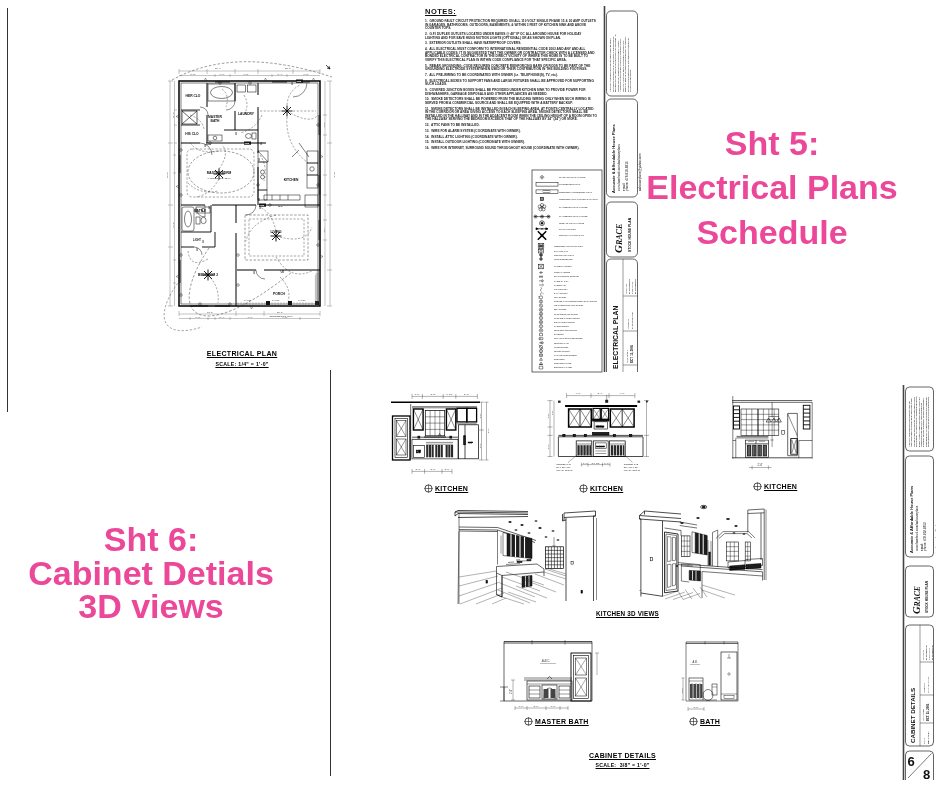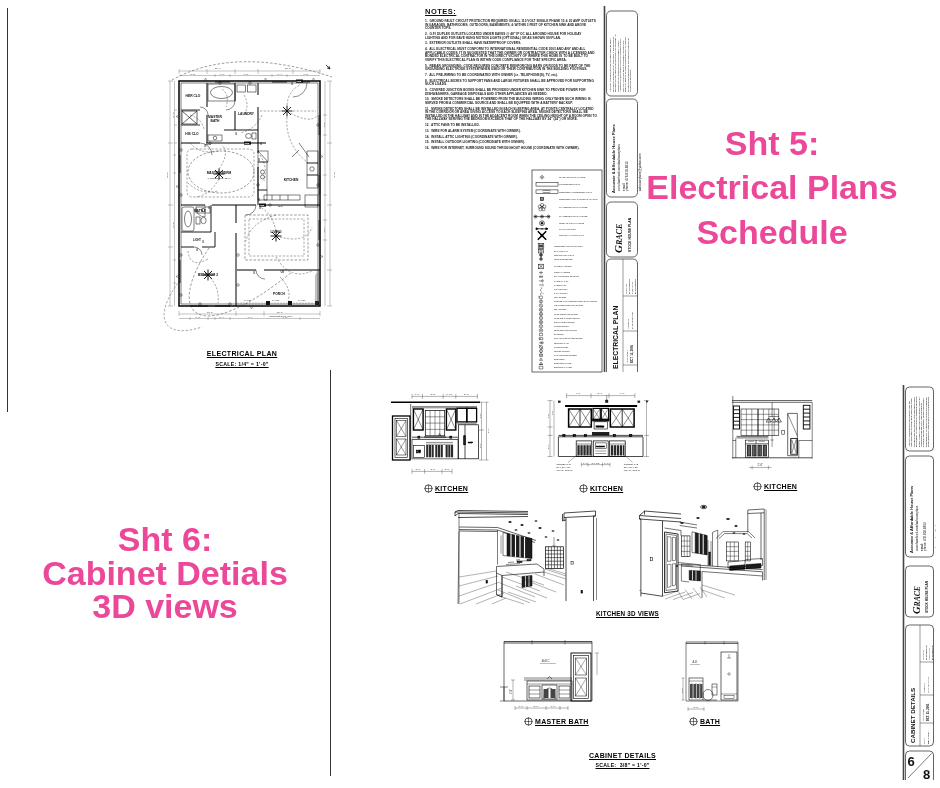--- a/index.html
+++ b/index.html
@@ -16,21 +16,21 @@
 <div class="abs" style="left:7px;top:8px;width:1.3px;height:404px;background:#333;"></div>
 
 <div class="abs bigtxt" style="left:612px;top:120.6px;width:320px;font-size:34px;line-height:44.5px;">
 Sht 5:<br>
 Electrical Plans<br>
 Schedule
 </div>
 
 <div class="abs" style="left:330px;top:370px;width:1.3px;height:406px;background:#333;"></div>
 
-<div class="abs bigtxt" style="left:15px;top:523px;width:300px;font-size:34px;line-height:33.5px;">
+<div class="abs bigtxt" style="left:1px;top:523px;width:300px;font-size:34px;line-height:33.5px;">
 Sht 6:<br>
 Cabinet Detials<br>
 3D views
 </div>
 
 <svg id="floorplan" class="abs" style="left:160px;top:55px;" width="180" height="315" viewBox="0 0 180 315">
 <g stroke="#000" fill="none" stroke-width="0.6">
 
   <rect x="19" y="26" width="141" height="225" stroke-width="1.5"></rect>
   <rect x="21" y="28" width="137" height="221" stroke-width="0.5"></rect>

